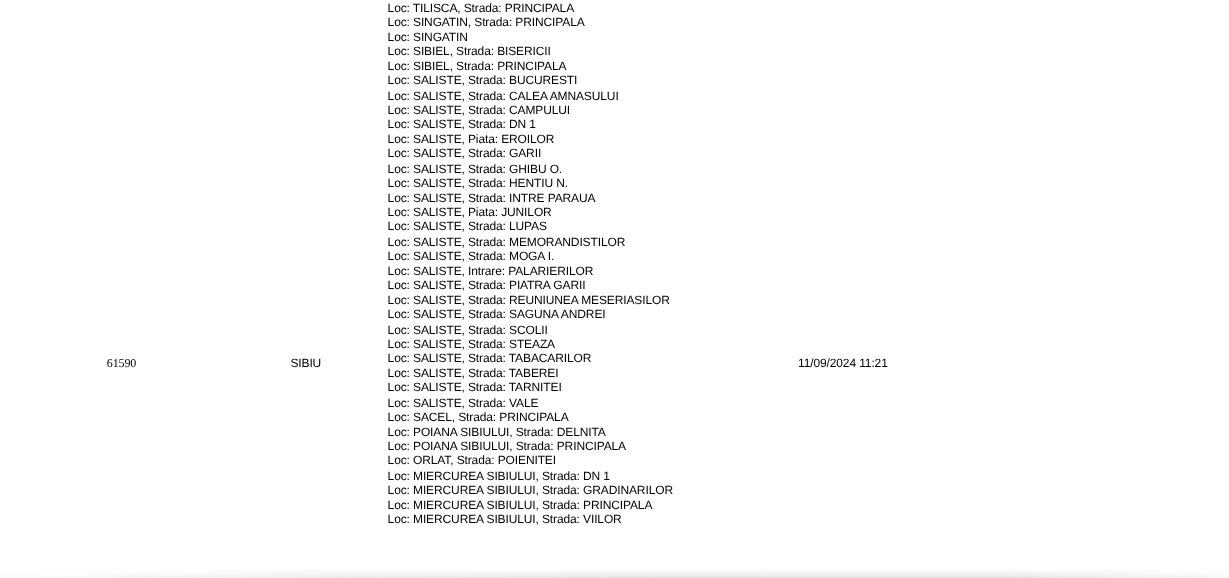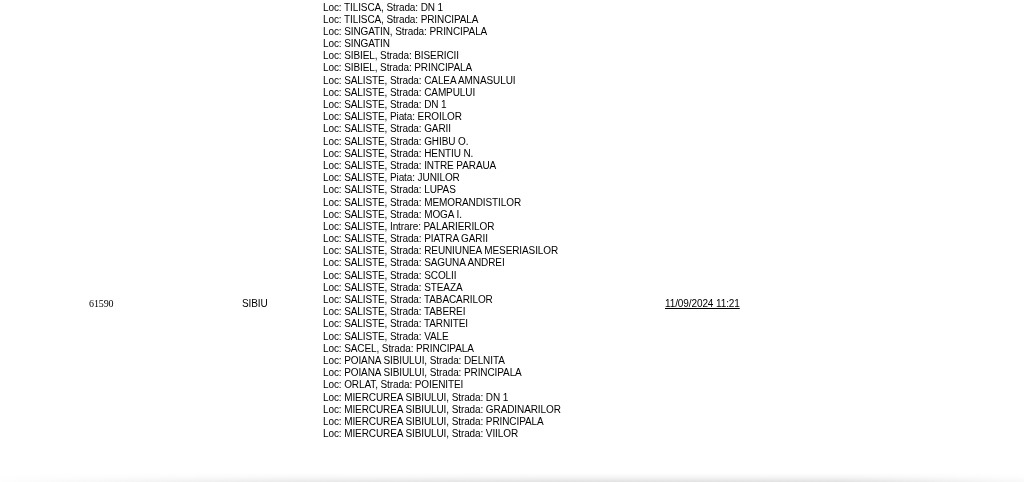--- a/index.html
+++ b/index.html
@@ -22,21 +22,21 @@
   .cell {
     position: absolute;
     font-size: 10px;
     letter-spacing: -0.1px;
     line-height: 12px;
     white-space: nowrap;
     color: #000000;
   }
   .cell-code      { left: 89px;  top: 297.5px; font-family: Liberation Serif, serif; }
   .cell-county    { left: 242px; top: 297.5px; }
-  .cell-timestamp { left: 665px; top: 297.5px; text-decoration: underline; }
+  .cell-timestamp { left: 665px; top: 297.5px; }
   .locations-list {
     position: absolute;
     left: 323px;
     top: 1.5px;
     font-size: 10px;
     letter-spacing: -0.1px;
     line-height: 12.2px;
     white-space: nowrap;
   }
   .loc-row {
@@ -70,26 +70,26 @@
 <body>
 
 <div class="report-row">
 
   <div class="cell cell-code">61590</div>
 
   <div class="cell cell-county">SIBIU</div>
 
   <div class="locations-list">
 
-  <div class="loc-row">Loc: TILISCA, Strada: DN 1</div>
       <div class="loc-row">Loc: TILISCA, Strada: PRINCIPALA</div>
       <div class="loc-row">Loc: SINGATIN, Strada: PRINCIPALA</div>
       <div class="loc-row">Loc: SINGATIN</div>
       <div class="loc-row">Loc: SIBIEL, Strada: BISERICII</div>
       <div class="loc-row">Loc: SIBIEL, Strada: PRINCIPALA</div>
+      <div class="loc-row">Loc: SALISTE, Strada: BUCURESTI</div>
       <div class="loc-row">Loc: SALISTE, Strada: CALEA AMNASULUI</div>
       <div class="loc-row">Loc: SALISTE, Strada: CAMPULUI</div>
       <div class="loc-row">Loc: SALISTE, Strada: DN 1</div>
       <div class="loc-row">Loc: SALISTE, Piata: EROILOR</div>
       <div class="loc-row">Loc: SALISTE, Strada: GARII</div>
       <div class="loc-row">Loc: SALISTE, Strada: GHIBU O.</div>
       <div class="loc-row">Loc: SALISTE, Strada: HENTIU N.</div>
       <div class="loc-row">Loc: SALISTE, Strada: INTRE PARAUA</div>
       <div class="loc-row">Loc: SALISTE, Piata: JUNILOR</div>
       <div class="loc-row">Loc: SALISTE, Strada: LUPAS</div>

